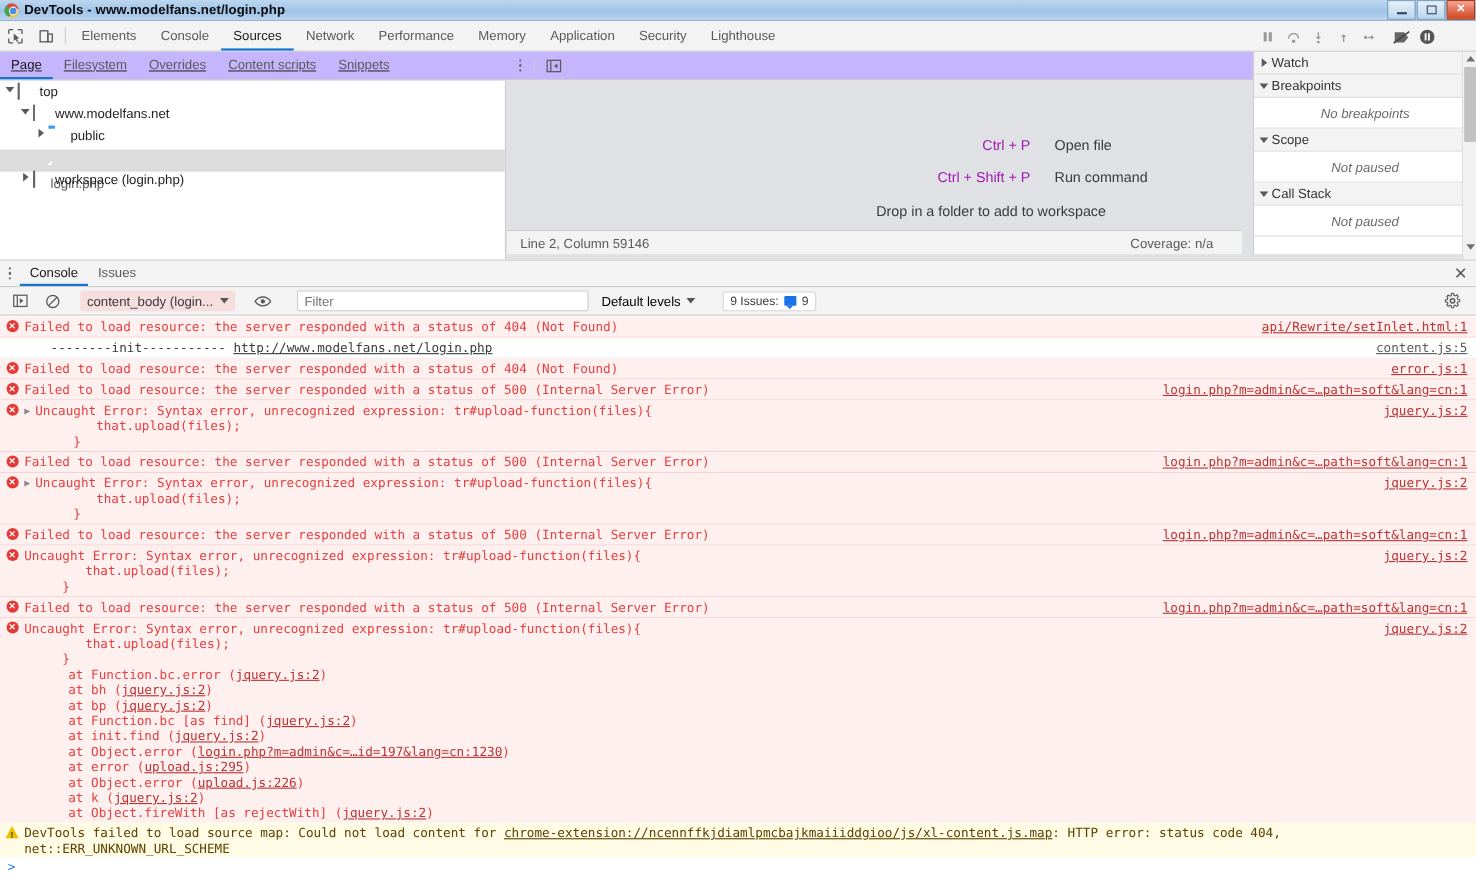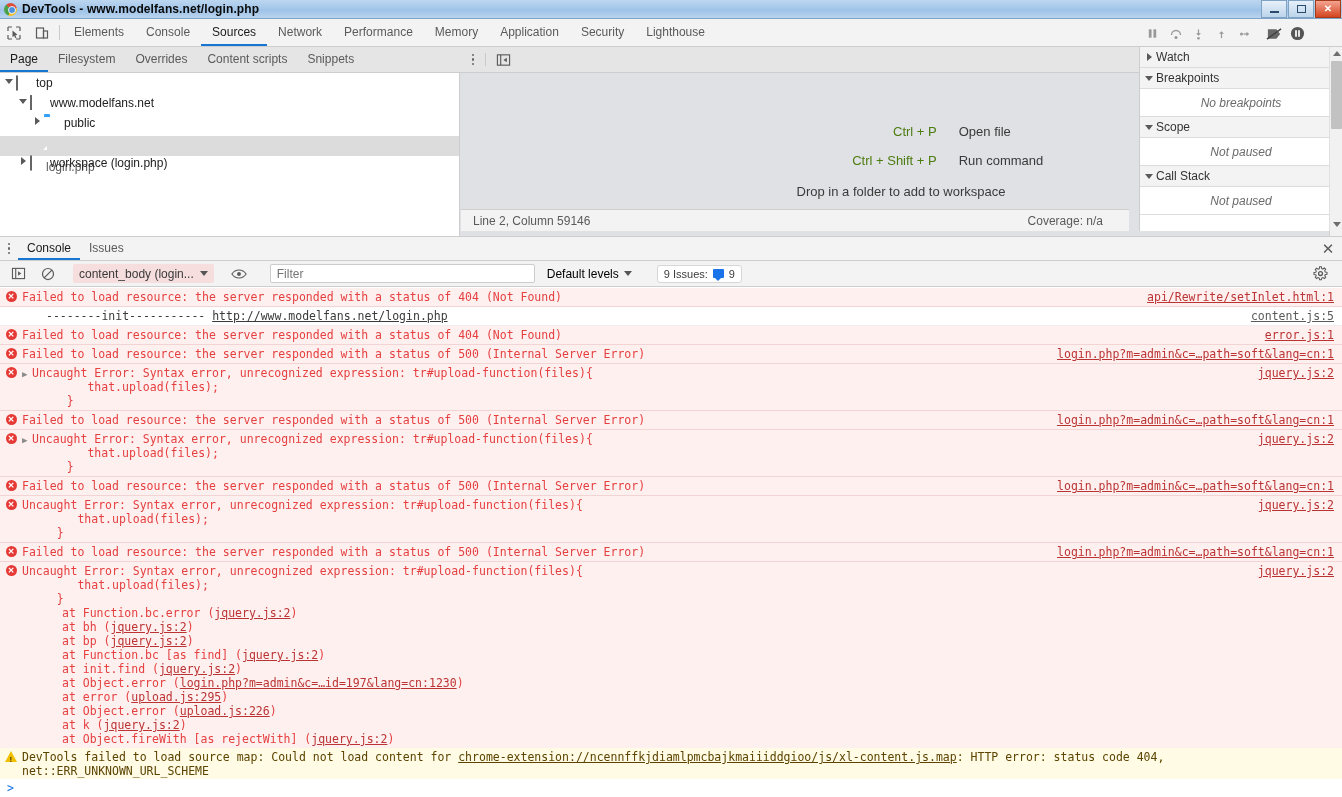--- a/index.html
+++ b/index.html
@@ -82,22 +82,22 @@
     width: 11px; height: 9px; background: #1a73e8; border-radius: 1px; position: relative;
   }
   .msg-ico::after {
     content: ""; position: absolute; left: 2px; bottom: -3px;
     border-left: 3px solid transparent; border-right: 3px solid transparent;
     border-top: 3px solid #1a73e8;
   }
 
   
   .sources-subbar {
-    height: 26px; background: #e5e5e5; border-bottom: 1px solid #cdcdcd;
-    display: flex; align-items: stretch; position: relative;
+    height: 26px; background: #c4b5fd; border-bottom: 1px solid #cdcdcd;
+    display: flex; align-items: stretch; position: relative; text-decoration: underline;
   }
   .sub-tab {
     display: flex; align-items: center; padding: 0 10px;
     font-size: 12px; color: #5a5a5a; cursor: pointer;
     border-bottom: 2px solid transparent;
   }
   .sub-tab.active { color: #1a1a1a; border-bottom-color: #1676d2; }
   .kebab {
     width: 18px; display: flex; flex-direction: column; align-items: center;
     justify-content: center; gap: 2px; cursor: pointer;
@@ -151,21 +151,21 @@
   }
   .tree-label { font-size: 12px; }
   .tree-label.muted { color: #5a5a5a; }
 
   .editor-pane {
     flex: 1; background: #dfe1e5; position: relative; display: flex;
     flex-direction: column; align-items: center; justify-content: center;
   }
   .hint-table { font-size: 13px; color: #3a3a3a; }
   .hint-row { display: flex; margin-bottom: 14px; }
-  .hint-key { width: 200px; text-align: right; padding-right: 22px; color: #4d7c0f; }
+  .hint-key { width: 200px; text-align: right; padding-right: 22px; color: #a21caf; }
   .hint-act { text-align: left; color: #3a3a3a; }
   .hint-drop { font-size: 13px; color: #3a3a3a; margin-top: 2px; }
   .ed-scroll {
     position: absolute; right: 0; top: 0; width: 13px; height: 100%;
     background: #f1f1f1; border-left: 1px solid #d2d2d2;
   }
   .ed-scroll .arrow-up, .ed-scroll .arrow-down {
     width: 13px; height: 13px; display: flex; align-items: center; justify-content: center;
   }
   .ed-scroll .arrow-up::before {

